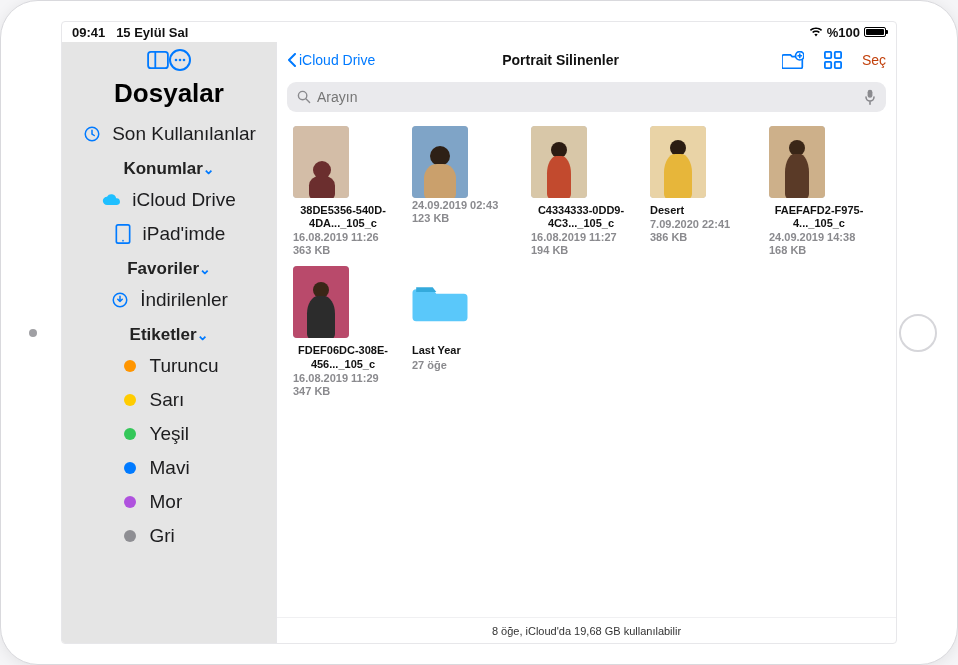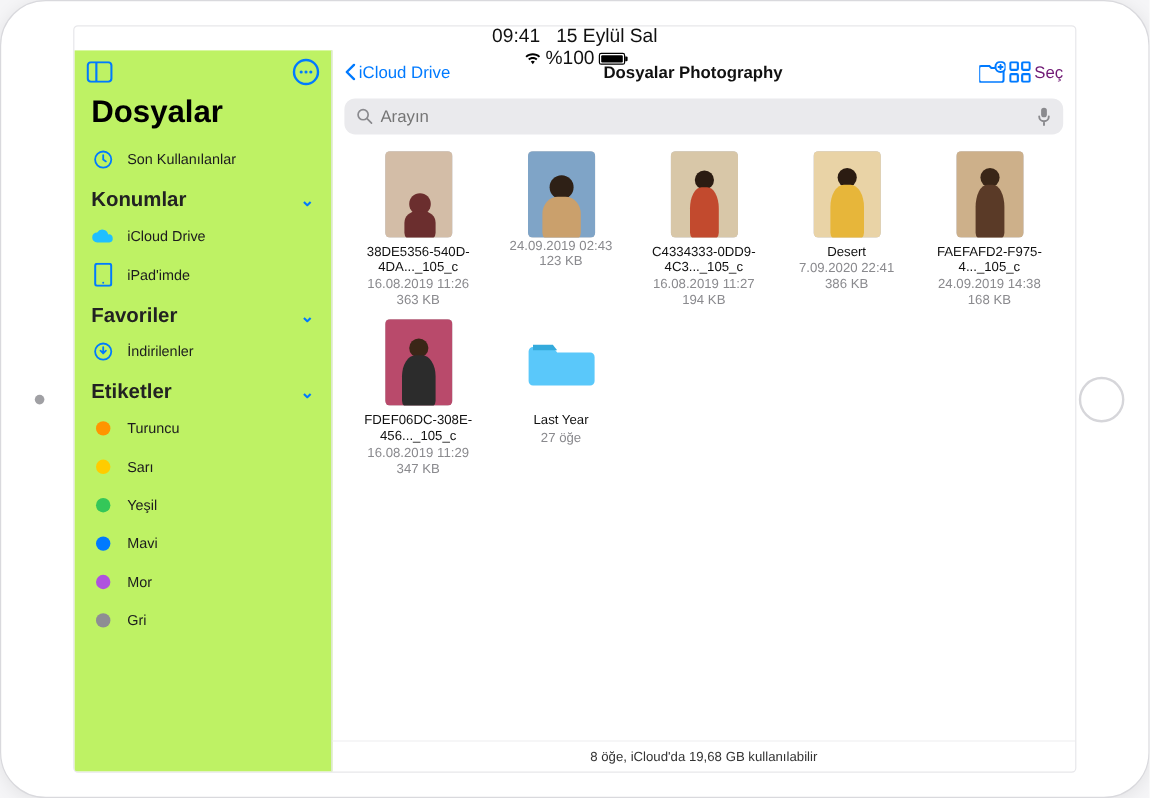--- a/index.html
+++ b/index.html
@@ -20,78 +20,78 @@
 
   .screen {
     position: absolute; left: 60px; right: 60px; top: 20px; bottom: 20px;
     background: #fff; border-radius: 4px; overflow: hidden; display: flex; flex-direction: column;
     border: 1px solid #e7e7ea;
   }
 
   
   .status-bar {
     height: 20px; display: flex; align-items: center; justify-content: space-between;
-    padding: 0 10px; font-size: 16px; color: #111; font-weight: 400; flex-direction: column;
+    padding: 0 10px; font-size: 13px; color: #111; font-weight: 700;
   }
   .status-right { display: flex; align-items: center; gap: 4px; justify-content: space-between; }
   .battery { width: 22px; height: 10px; border: 1px solid #000; border-radius: 2px; position: relative; }
   .battery::after { content: ""; position: absolute; right: -3px; top: 2px; width: 2px; height: 4px; background:#000; border-radius: 0 1px 1px 0; }
   .battery-fill { position: absolute; left:1px; top:1px; bottom:1px; right:1px; background:#000; border-radius:1px; }
   .wifi-icon { width: 14px; height: 10px; }
 
   .app-body { flex: 1; display: flex; min-height: 0; }
 
   
   .sidebar {
-    width: 215px; background: #bef264; border-right: 1px solid #e5e5e8;
-    display: flex; flex-direction: column;
+    width: 215px; background: #e5e5e5; border-right: 1px solid #e5e5e8;
+    display: flex; flex-direction: column; align-items: center;
   }
   .sidebar-toolbar {
     height: 36px; display: flex; align-items: center; justify-content: space-between;
     padding: 0 10px;
   }
   .tool-icon { color: #007aff; width: 22px; height: 22px; display: flex; align-items: center; justify-content: center; }
   .circ-btn { width:22px; height:22px; border:2px solid #007aff; border-radius:50%; display:flex; align-items:center; justify-content:center; font-size:12px; color:#007aff; }
 
   .sidebar-title { font-size: 26px; font-weight: 700; padding: 0 14px 8px; }
 
   .sb-section-head {
     display: flex; align-items: center; justify-content: space-between;
     padding: 8px 14px 4px; font-size: 17px; font-weight: 600; color: #222;
   }
   .chev { color:#007aff; font-size: 14px; }
 
   .sb-item {
     display: flex; align-items: center; gap: 10px; padding: 6px 14px;
-    font-size: 12px; color: #1c1c1e; cursor: pointer;
+    font-size: 19px; color: #1c1c1e; cursor: pointer;
   }
   .sb-item .ic { width: 20px; height: 20px; display:flex; align-items:center; justify-content:center; }
   .tag-dot { width: 12px; height: 12px; border-radius: 50%; }
 
   
   .main { flex: 1; display: flex; flex-direction: column; min-width: 0; }
   .main-toolbar {
     height: 36px; display: flex; align-items: center; padding: 0 10px; gap: 8px;
   }
   .back-btn { color:#007aff; font-size: 14px; display:flex; align-items:center; gap:2px; cursor:pointer; }
   .folder-title { flex:1; text-align:center; font-size: 14px; font-weight: 600; color:#111; }
-  .right-tools { display:flex; align-items:center; gap:3px; color:#701a75; font-size:14px;margin-left:36px; }
+  .right-tools { display:flex; align-items:center; gap:20px; color:#c2410c; font-size:14px;margin-left:36px; }
 
   .search-row { padding: 4px 10px 8px; }
   .search-field {
     background: #eaeaed; border-radius: 9px; height: 30px; display:flex; align-items:center;
     padding: 0 10px; gap: 6px; color:#8a8a8e;
   }
   .search-field input { flex:1; border:none; background:transparent; outline:none; font-size:14px; color:#0f172a; }
 
   .files-grid {
     flex: 1; padding: 6px 16px; overflow-y: auto;
     display: grid; grid-template-columns: repeat(5, 1fr); gap: 10px 8px; align-content: start;
   }
-  .file-item { display:flex; flex-direction:column; align-items:center; text-align:center; font-size:11px; }
+  .file-item { display:flex; flex-direction:column; align-items:flex-start; text-align:center; font-size:11px;font-weight:bold; }
   .thumb {
     width: 56px; height: 72px; border-radius: 4px; background:#d0d0d4;
     display:flex; align-items:flex-end; justify-content:center; overflow:hidden;
     box-shadow: inset 0 0 0 1px rgba(0,0,0,0.08);
   }
   .thumb.folder { background: transparent; box-shadow:none; align-items:center; }
   .file-name { margin-top: 6px; color:#111; line-height:1.2; max-width: 100px; word-break: break-word; }
   .file-meta { color:#8a8a8e; margin-top: 1px; }
 
   .footer-bar {
@@ -246,21 +246,21 @@
 
       <div class="main">
 
         <div class="main-toolbar">
           <div class="back-btn">
             <svg width="10" height="14" viewBox="0 0 10 14">
                 <path d="M8 1 L2 7 L8 13" fill="none" stroke="#007aff" stroke-width="2" stroke-linecap="round" stroke-linejoin="round"></path>
               </svg>
             <span>iCloud Drive</span>
           </div>
-          <div class="folder-title">Dosyalar Photography</div>
+          <div class="folder-title">Portrait Silinenler</div>
           <div class="right-tools">
             <span>
               <svg width="22" height="18" viewBox="0 0 26 20">
                   <path d="M2 4h8l2 2h12v12a2 2 0 01-2 2H2a2 2 0 01-2-2V6a2 2 0 012-2z" fill="none" stroke="#007aff" stroke-width="2"></path>
                   <circle cx="21" cy="5" r="5" fill="#fff"></circle>
                   <circle cx="21" cy="5" r="5" fill="none" stroke="#007aff" stroke-width="2"></circle>
                   <path d="M21 3v4M19 5h4" stroke="#007aff" stroke-width="2" stroke-linecap="round"></path>
                 </svg>
             </span>
             <span>

